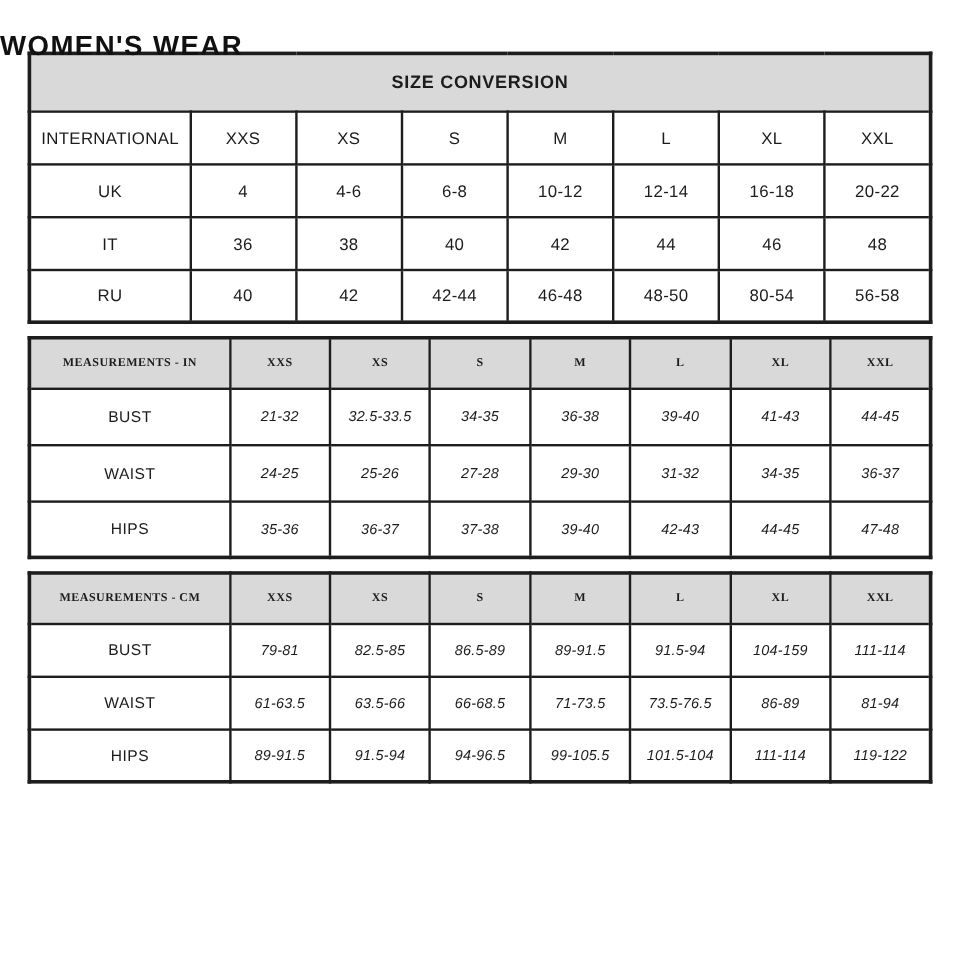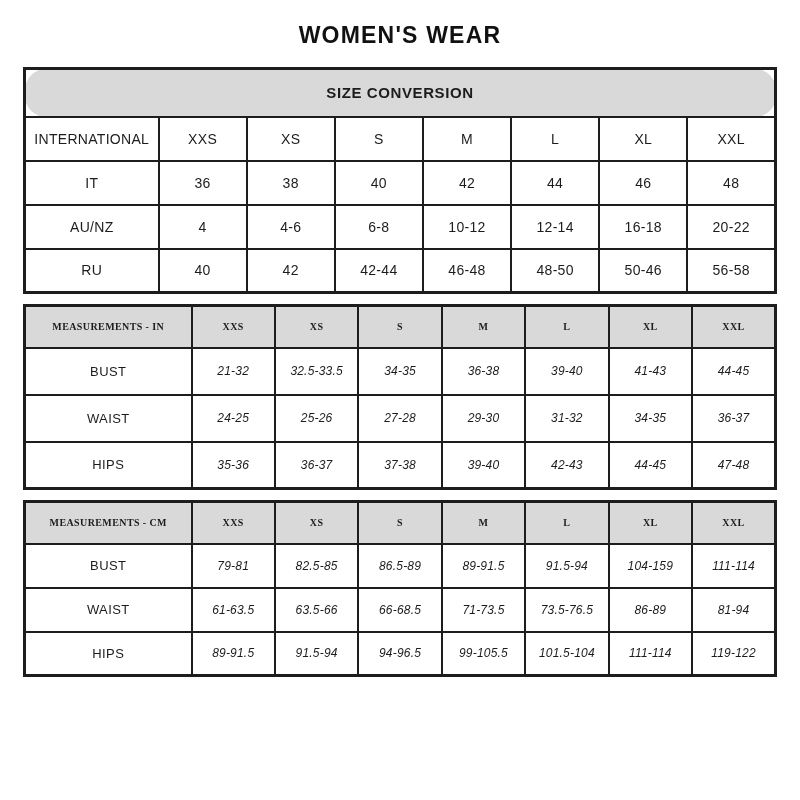--- a/index.html
+++ b/index.html
@@ -15,24 +15,23 @@
   }
   body {
     width: 800px;
     height: 800px;
     overflow: hidden;
     color: var(--text-color);
     font-family: "Liberation Sans", "DejaVu Sans", sans-serif;
   }
   .page { width: 800px; }
   .title {
-    margin: 12px;
-    padding-top: 10px;
+    margin: 0;
+    padding-top: 25px;
     height: 43px;
-    text-align: center;
     font-size: 23px;
     font-weight: 700;
     letter-spacing: 1.2px;
     color: #111111;
   }
   table.tbl {
     width: 754px;
     margin: 0 auto 10px auto;
     border-collapse: collapse;
     table-layout: fixed;
@@ -48,21 +47,20 @@
     overflow: hidden;
     white-space: nowrap;
   }
   
   .banner-row th {
     background: var(--header-bg);
     height: 48px;
     font-size: 15px;
     font-weight: 700;
     letter-spacing: 0.6px;
-    border-radius: 21px;
   }
   
   .t1 .c-label { width: 134px; }
   .t1 .header-row th { height: 44px; font-size: 14px; letter-spacing: 0.3px; }
   .t1 tbody th, .t1 tbody td { height: 44px; font-size: 14px; letter-spacing: 0.3px; }
   
   .t2 .c-label, .t3 .c-label { width: 167px; }
   .t2 .header-row th, .t3 .header-row th {
     background: var(--header-bg);
     height: 42px;
@@ -98,47 +96,47 @@
           <th>XS</th>
           <th>S</th>
           <th>M</th>
           <th>L</th>
           <th>XL</th>
           <th>XXL</th>
         </tr>
       </thead>
     <tbody>
         <tr>
+          <th>UK</th>
+          <td>4</td>
+          <td>4-6</td>
+          <td>6-8</td>
+          <td>10-12</td>
+          <td>12-14</td>
+          <td>16-18</td>
+          <td>20-22</td>
+        </tr>
+        <tr>
           <th>IT</th>
           <td>36</td>
           <td>38</td>
           <td>40</td>
           <td>42</td>
           <td>44</td>
           <td>46</td>
           <td>48</td>
         </tr>
         <tr>
-          <th>AU/NZ</th>
-          <td>4</td>
-          <td>4-6</td>
-          <td>6-8</td>
-          <td>10-12</td>
-          <td>12-14</td>
-          <td>16-18</td>
-          <td>20-22</td>
-        </tr>
-        <tr>
           <th>RU</th>
           <td>40</td>
           <td>42</td>
           <td>42-44</td>
           <td>46-48</td>
           <td>48-50</td>
-          <td>50-46</td>
+          <td>80-54</td>
           <td>56-58</td>
         </tr>
       </tbody>
   </table>
 
   <table class="tbl t2">
     <colgroup>
         <col class="c-label">
         <col span="7" class="c-size">
       </colgroup>

